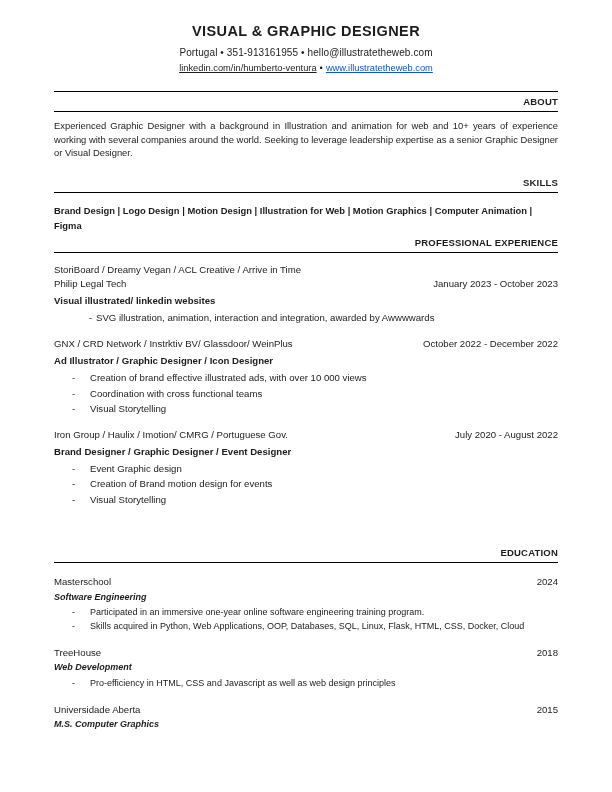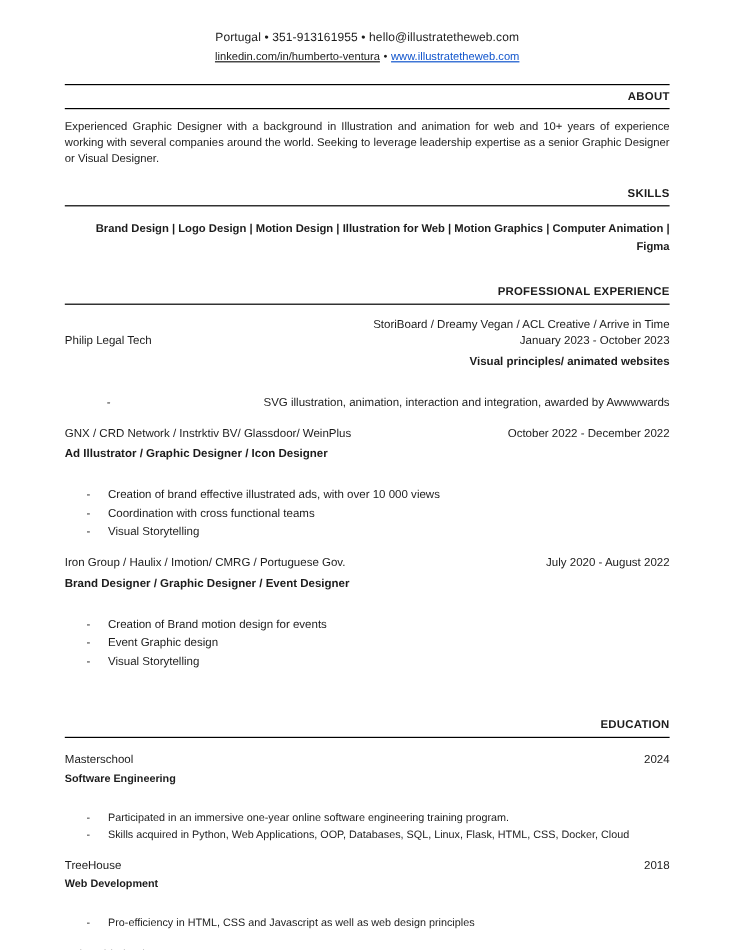--- a/index.html
+++ b/index.html
@@ -60,46 +60,46 @@
     text-align: justify;
     margin-top: 7px;
   }
 
   .skills-heading { margin-top: 13px; }
   .skills-text {
     font-size: 9.4px;
     font-weight: 700;
     line-height: 1.6;
     margin-top: 10px;
-    text-align: right;
-  }
-
-  .experience-heading { margin-top: 22px; }
+  }
+
+  .experience-heading { }
   .education-heading { margin-top: 36px; }
 
   .job, .edu { margin-top: 12px; }
-  .job.first { margin-top: 10px; text-align: right; }
+  .job.first { margin-top: 10px; }
 
   .row { display: flex; justify-content: space-between; align-items: baseline; }
   .company, .school { font-size: 9.6px; line-height: 1.5; }
   .dates, .year { font-size: 9.6px; white-space: nowrap; }
   .role {
     font-size: 9.6px;
     font-weight: 700;
     margin-top: 2px;
     line-height: 1.5;
   }
   .degree {
     font-size: 9px;
     font-weight: 700;
     margin-top: 1px;
     line-height: 1.5;
-  }
-
-  .bullets { margin-top: 19px; }
+    font-style: italic;
+  }
+
+  .bullets { margin-top: 2px; }
   .bullet {
     position: relative;
     font-size: 9.6px;
     line-height: 1.6;
     padding-left: 36px;
   }
   .bullet::before {
     content: "-";
     position: absolute;
     left: 18px;
@@ -108,20 +108,21 @@
   .bullet.deep { padding-left: 42px; }
   .bullet.deep::before { left: 35px; }
   .edu .bullet { font-size: 9px; line-height: 1.55; }
 </style>
 </head>
 <body>
 
 <div class="page">
 
   <header>
+    <div class="title">VISUAL &amp; GRAPHIC DESIGNER</div>
     <div class="contact">Portugal  •  351-913161955  •  hello@illustratetheweb.com</div>
     <div class="links">
       <a href="#" class="link">linkedin.com/in/humberto-ventura</a><span class="sep">•</span><a href="#" class="link blue">www.illustratetheweb.com</a>
     </div>
   </header>
 
   <section class="about-section">
     <h2 class="section-heading top-line">ABOUT</h2>
     <p class="about-text">Experienced Graphic Designer with a background in Illustration and animation for web  and 10+ years of experience working with several companies around the world. Seeking to leverage leadership expertise as a senior Graphic Designer or Visual Designer.</p>
   </section>
@@ -133,21 +134,21 @@
 
   <section>
     <h2 class="section-heading experience-heading">PROFESSIONAL EXPERIENCE</h2>
 
     <div class="job first">
       <div class="company">StoriBoard  / Dreamy Vegan / ACL Creative / Arrive in Time</div>
       <div class="row">
         <div class="company">Philip Legal Tech</div>
         <div class="dates">January 2023 - October 2023</div>
       </div>
-      <div class="role">Visual principles/ animated websites</div>
+      <div class="role">Visual illustrated/ linkedin websites</div>
       <div class="bullets">
         <div class="bullet deep">SVG illustration, animation, interaction and integration, awarded by Awwwwards</div>
       </div>
     </div>
 
     <div class="job">
       <div class="row">
         <div class="company">GNX / CRD Network / Instrktiv BV/ Glassdoor/ WeinPlus</div>
         <div class="dates">October 2022 - December 2022</div>
       </div>
@@ -159,22 +160,22 @@
       </div>
     </div>
 
     <div class="job">
       <div class="row">
         <div class="company">Iron Group / Haulix / Imotion/ CMRG / Portuguese Gov.</div>
         <div class="dates">July  2020 - August 2022</div>
       </div>
       <div class="role">Brand Designer / Graphic Designer / Event Designer</div>
       <div class="bullets">
+        <div class="bullet">Event Graphic design</div>
         <div class="bullet">Creation of Brand motion design for events</div>
-        <div class="bullet">Event Graphic design</div>
         <div class="bullet">Visual Storytelling</div>
       </div>
     </div>
   </section>
 
   <section>
     <h2 class="section-heading education-heading">EDUCATION</h2>
 
     <div class="edu">
       <div class="row">

